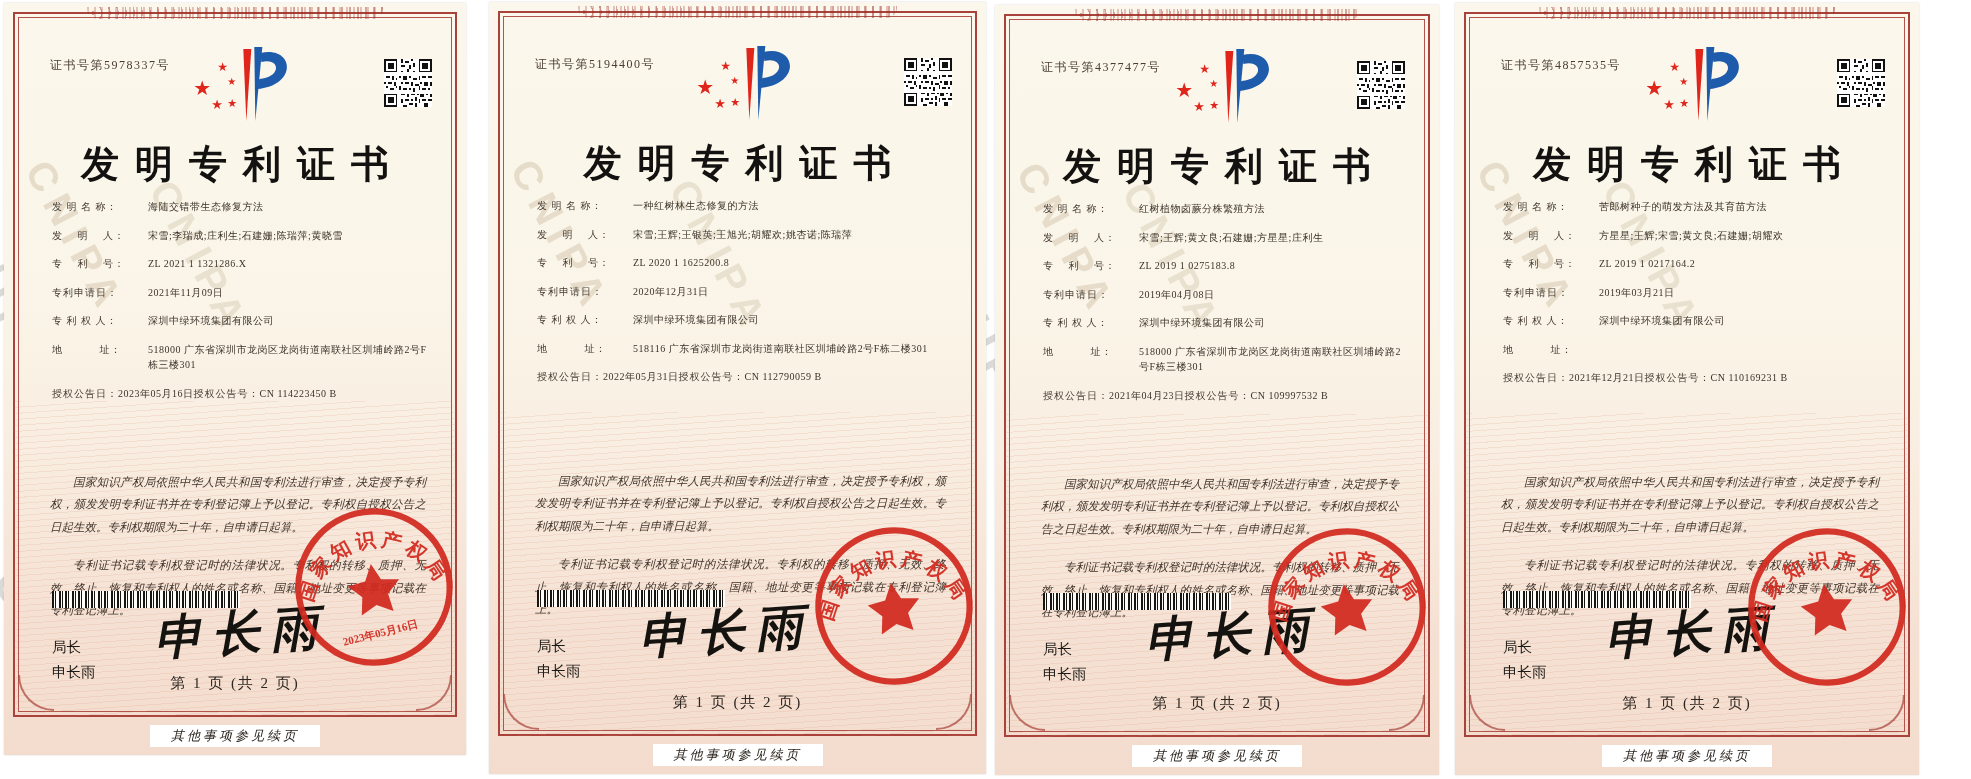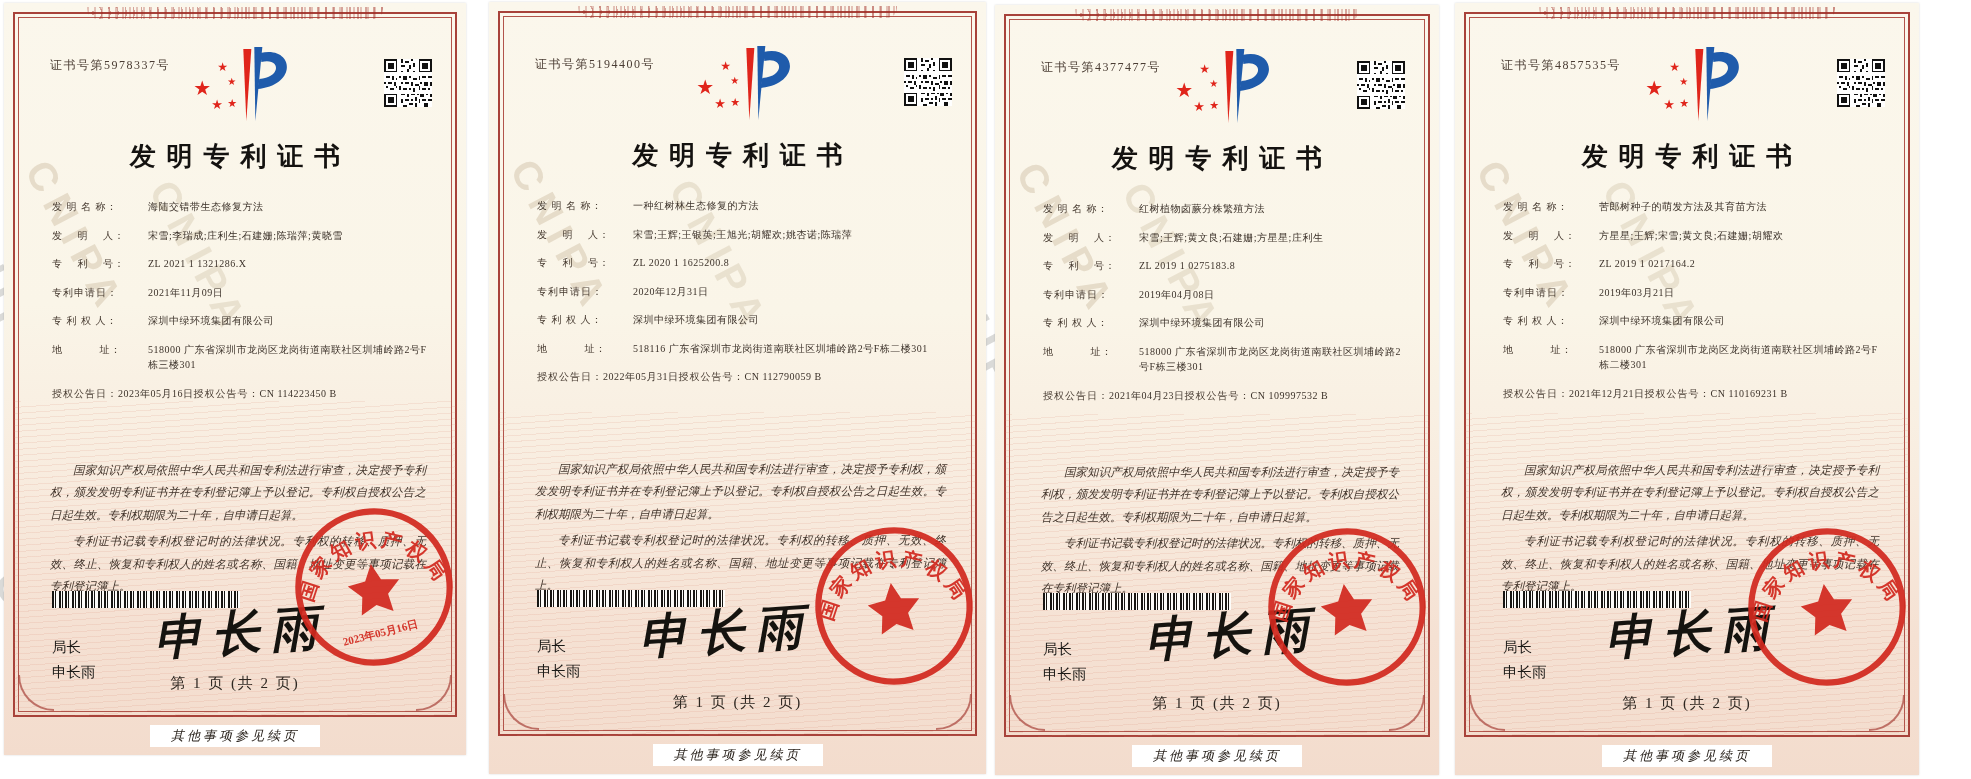--- a/index.html
+++ b/index.html
@@ -32,35 +32,35 @@
   .corner.bl{left:14px;bottom:44px;border-left:2px solid #a8423a;border-bottom:2px solid #a8423a;border-bottom-left-radius:100%}
   .corner.br{right:14px;bottom:44px;border-right:2px solid #a8423a;border-bottom:2px solid #a8423a;border-bottom-right-radius:100%}
   .guilloche{position:absolute;left:10px;right:10px;bottom:38px;height:42%;pointer-events:none;
     background:repeating-linear-gradient(176deg, rgba(213,126,104,.14) 0 1px, transparent 1px 6px)}
 
   
   .certno{position:absolute;top:54px;left:46px;font-size:12px;letter-spacing:1.5px;color:#4a3c33}
   .logo{position:absolute;top:40px;left:50%;transform:translateX(-44%)}
   .qr{position:absolute;top:56px;right:34px;width:48px;height:48px}
   .cert h1{margin:0;position:absolute;top:136px;width:100%;text-align:center;
-    font-size:26px;font-weight:700;letter-spacing:.42em;text-indent:.42em;color:#141210}
+    font-size:38px;font-weight:700;letter-spacing:.42em;text-indent:.42em;color:#141210}
 
   
   .fields{position:absolute;top:196px;left:48px;right:36px;font-size:10px}
   .frow{display:flex;margin-bottom:13px;line-height:1.55}
   .flabel{flex:0 0 96px;letter-spacing:1px;color:#463a30;white-space:nowrap}
   .fvalue{flex:1;color:#3c322a;letter-spacing:.5px}
   .frow.grant{justify-content:flex-start}
   .pair{display:flex;white-space:nowrap}
   .pair .flabel{flex:0 0 auto}
 
   
   .paras{position:absolute;top:452px;left:46px;right:40px;
     font-style:italic;font-size:11.5px;line-height:1.95;color:#41342b;text-align:justify}
-  .paras p{margin:4px 0 2px;text-indent:2em}
+  .paras p{margin:16px 0 2px;text-indent:2em}
 
   
   .barcode{position:absolute;left:48px;top:588px;width:188px;height:17px;
     background:repeating-linear-gradient(90deg,#171512 0 2px,#fdfcf9 2px 3px,#171512 3px 4px,#fdfcf9 4px 7px,#171512 7px 9px,#fdfcf9 9px 10px,#171512 10px 11px,#fdfcf9 11px 13px)}
   .director{position:absolute;left:48px;top:632px;font-family:"Liberation Sans","DejaVu Sans",sans-serif;
     font-size:14.5px;font-weight:400;color:#1c1a17;line-height:1.75}
   .signature{position:absolute;left:150px;top:598px;font-size:48px;font-weight:700;font-style:italic;
     letter-spacing:10px;color:#15130f;transform:rotate(-4deg);font-family:"DejaVu Serif",serif;white-space:nowrap}
   .seal-wrap{position:absolute;right:8px;bottom:84px;width:168px;height:168px;transform:rotate(-8deg);opacity:.92}
   .seal{width:100%;height:100%}
@@ -451,21 +451,20 @@
       <div class="frow">
         <span class="flabel">专利申请日：</span>
         <span class="fvalue">2019年03月21日</span>
       </div>
       <div class="frow">
         <span class="flabel">专 利 权 人：</span>
         <span class="fvalue">深圳中绿环境集团有限公司</span>
       </div>
       <div class="frow">
         <span class="flabel">地　　　 址：</span>
-        <span class="fvalue">518000 广东省深圳市龙岗区龙岗街道南联社区圳埔岭路2号F栋二楼301</span>
       </div>
       <div class="frow grant">
         <span class="pair">
           <span class="flabel">授权公告日：</span>
           <span class="fvalue">2021年12月21日</span>
         </span>
         <span class="pair">
           <span class="flabel">授权公告号：</span>
           <span class="fvalue">CN 110169231 B</span>
         </span>

